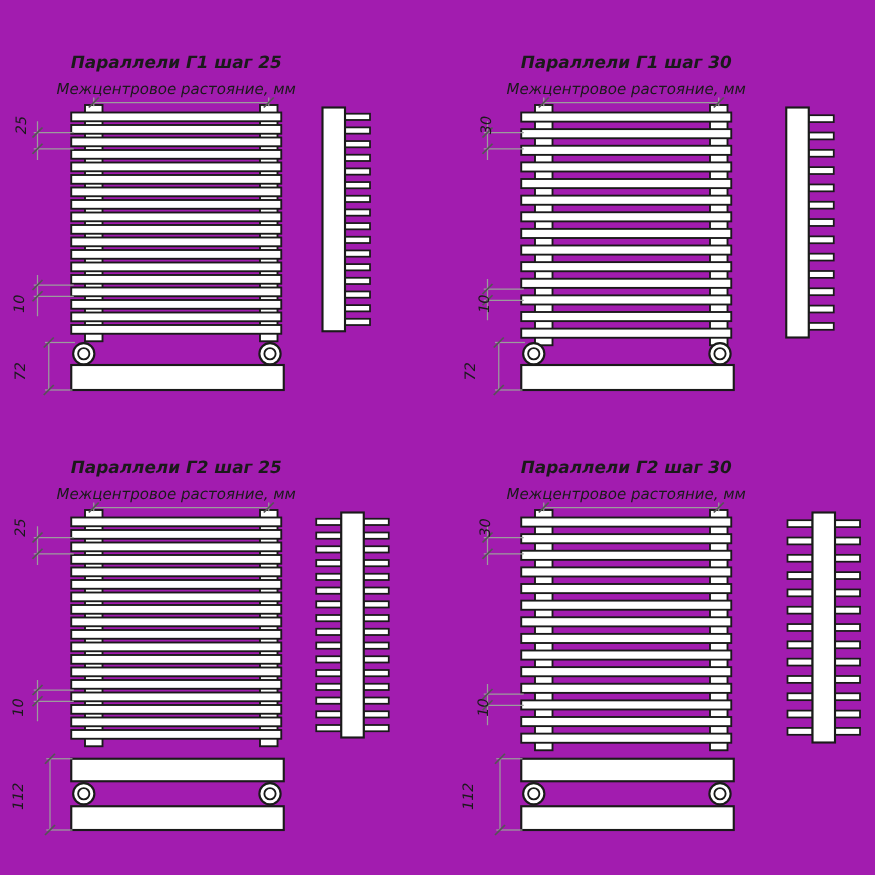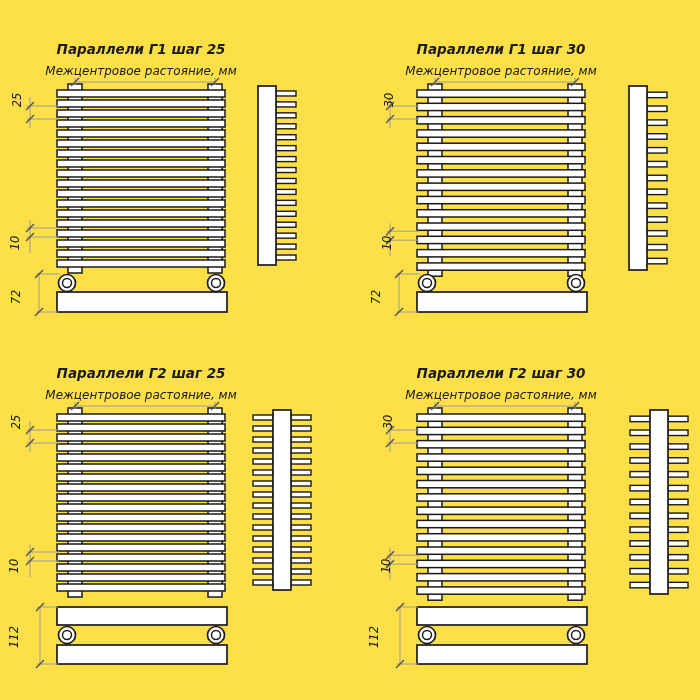--- a/index.html
+++ b/index.html
@@ -1,16 +1,16 @@
 <!DOCTYPE html>
 <html><head>
 <meta charset="utf-8">
 <style>
   html,body{margin:0;padding:0;background:#fff;}
-  #canvas{width:700px;height:700px;position:relative;background:#fde047;}
+  #canvas{width:700px;height:700px;position:relative;background:#a21caf;}
   svg{display:block;}
   .t-title{font-family:"DejaVu Sans",sans-serif;font-style:italic;font-weight:600;font-size:13.5px;fill:#1a1a1a;text-anchor:middle;}
   .t-sub{font-family:"DejaVu Sans",sans-serif;font-style:italic;font-weight:500;font-size:12px;fill:#1a1a1a;text-anchor:middle;}
   .t-dim{font-family:"DejaVu Sans",sans-serif;font-style:italic;font-weight:500;font-size:11.5px;fill:#1a1a1a;text-anchor:middle;}
 </style>
 </head>
 <body>
 
 <div id="canvas">
 <svg id="drawing" width="700" height="700" viewBox="0 0 700 700">

